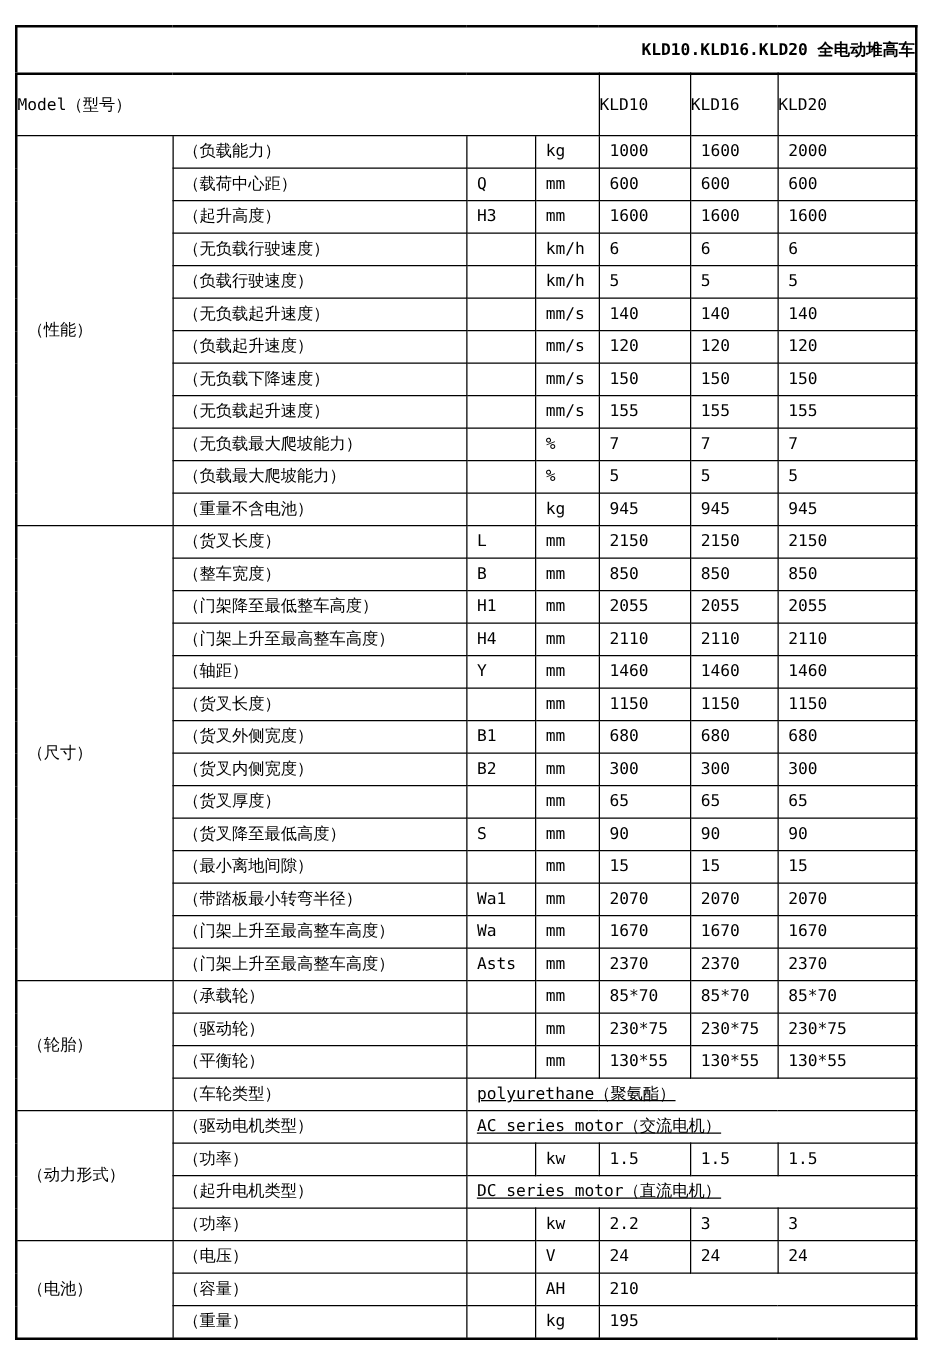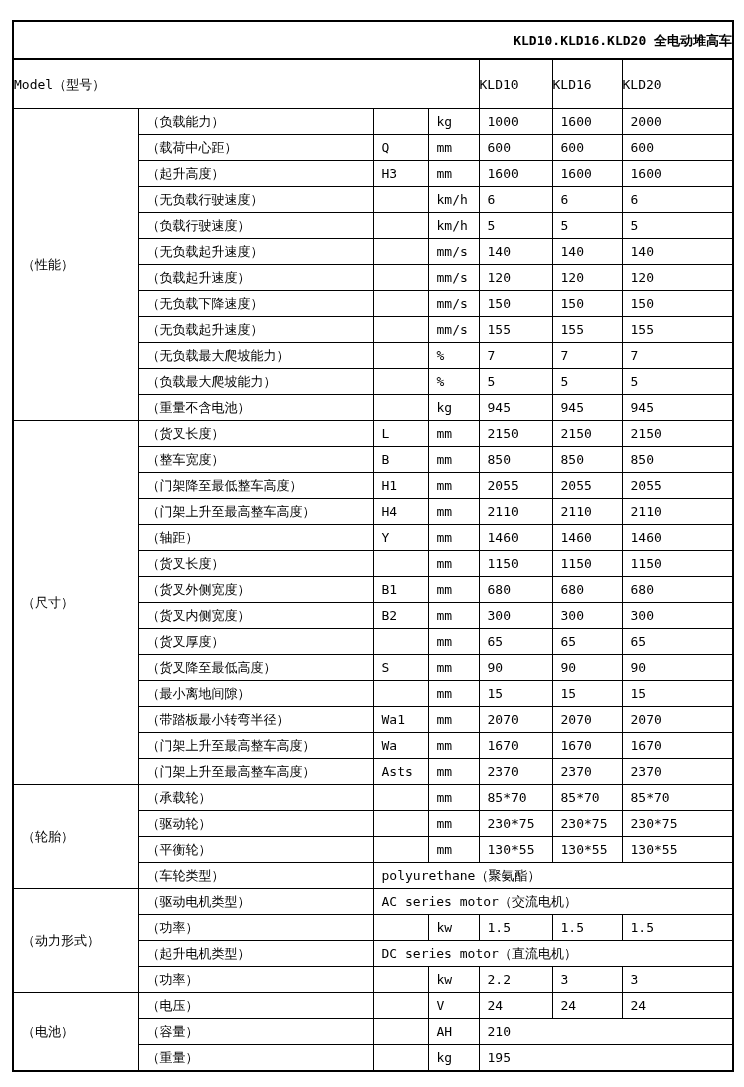--- a/index.html
+++ b/index.html
@@ -63,21 +63,21 @@
     padding: 0;
   }
   td.cat {
     padding-left: 14px;
     vertical-align: middle;
   }
   td.lbl     { padding-left: 9px; margin-left: 41px; }
   td.sym     { padding-left: 8px; }
   td.unit    { padding-left: 8px; }
   td.val     { padding-left: 8px; }
-  td.spanval { padding-left: 9px; }
+  td.spanval { padding-left: 9px; text-decoration: underline; }
   td.mergedval {
     text-align: center;
     padding: 0;
   }
 </style>
 </head>
 <body>
 
 <div class="page">
   <div class="table-wrap">

